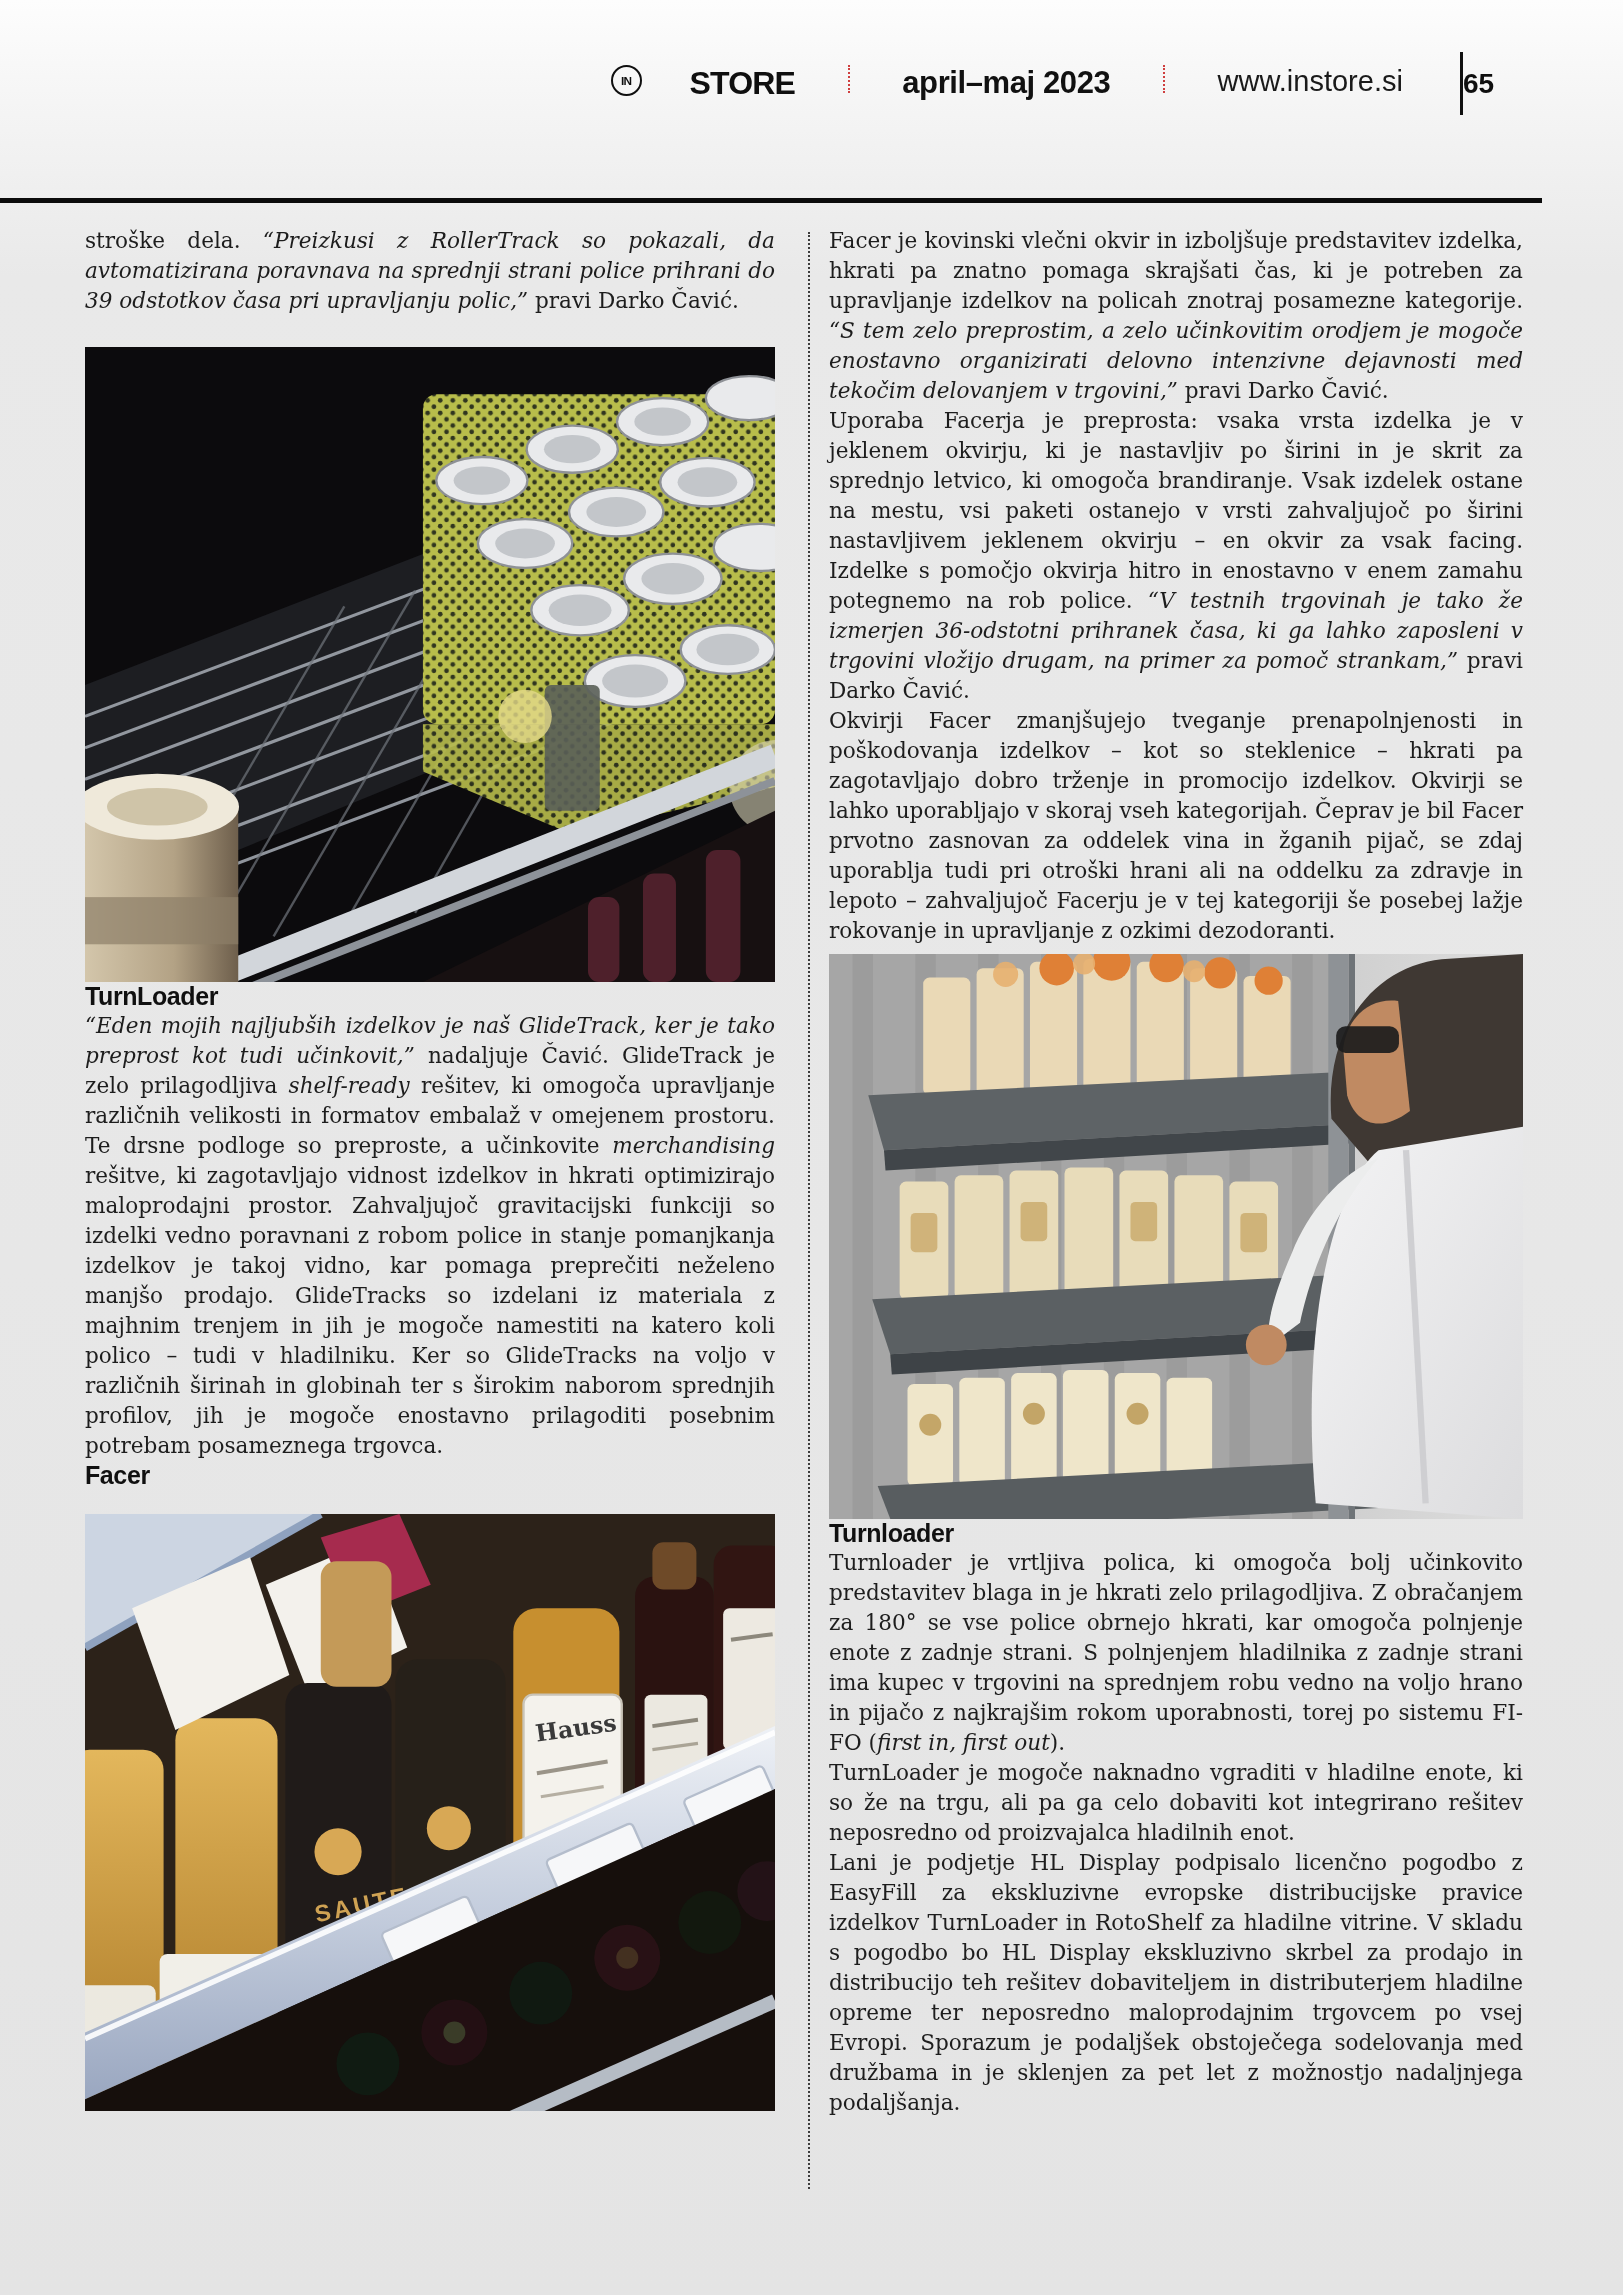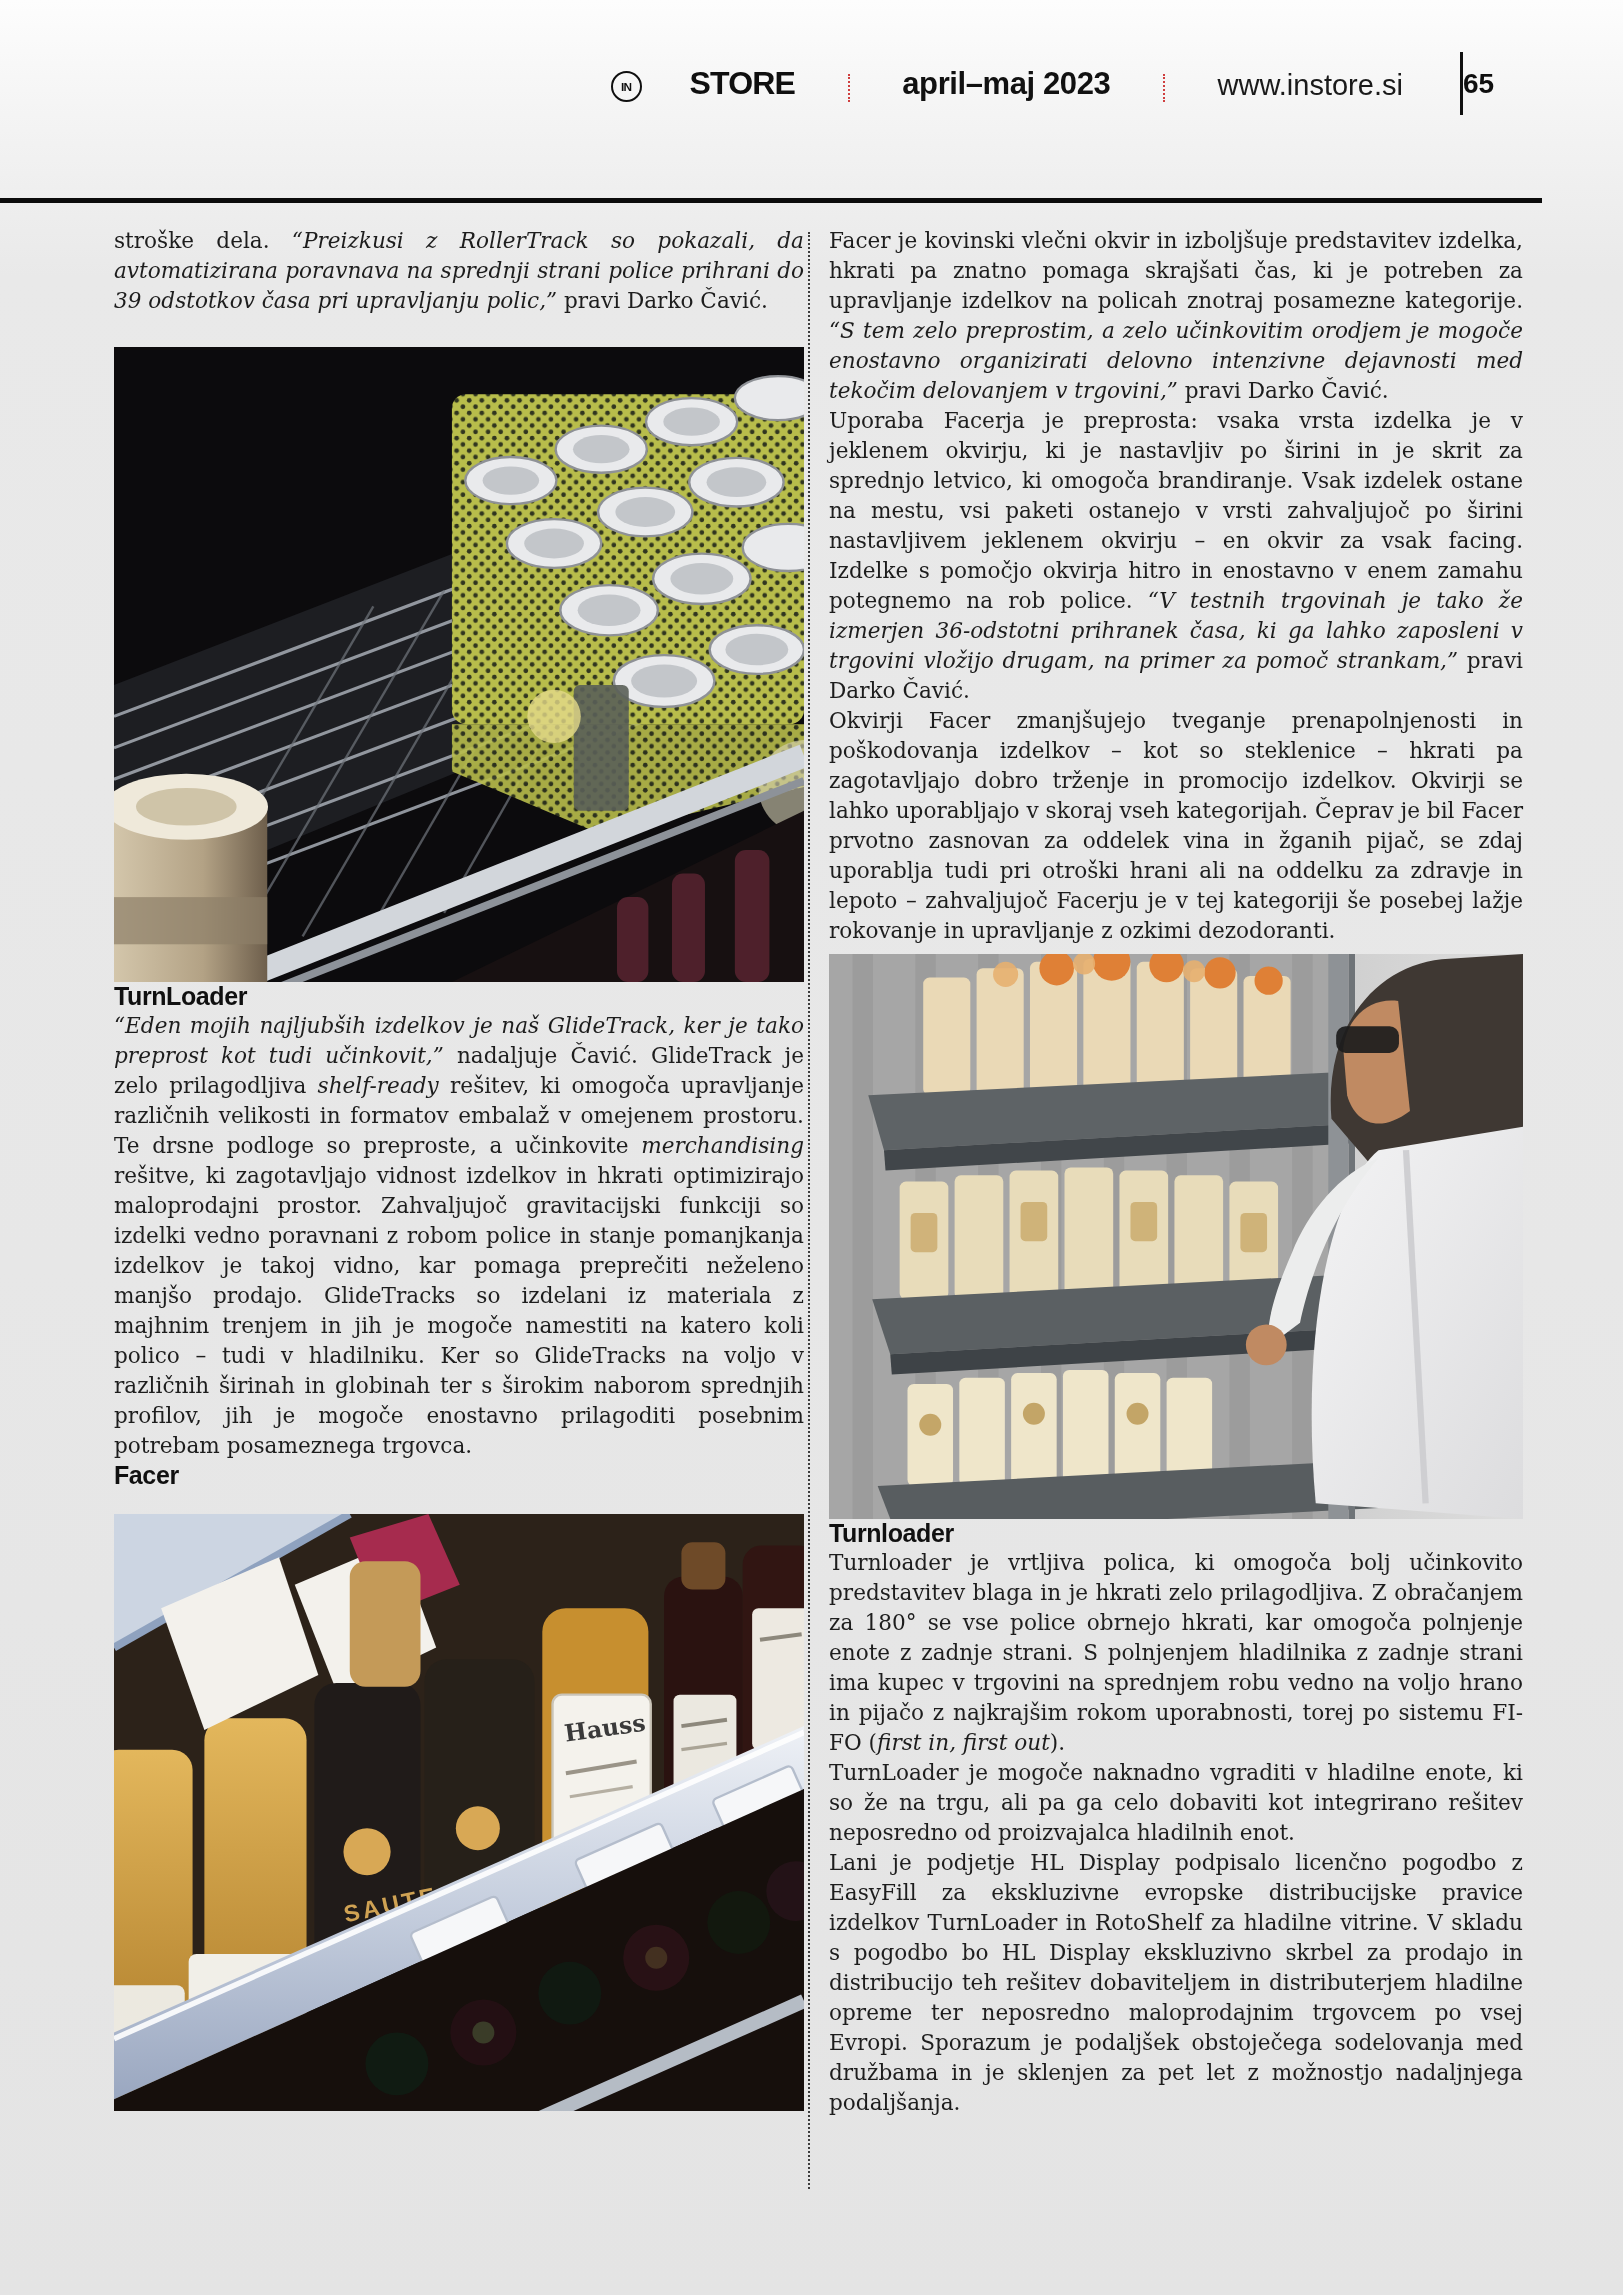--- a/index.html
+++ b/index.html
@@ -10,36 +10,36 @@
     font-family:"DejaVu Serif", serif;
     color:#1d1d1d;
     overflow:hidden;
   }
   
   .header{
     position:absolute;top:52px;left:0;width:1542px;height:63px;
     display:flex;justify-content:flex-end;align-items:center;
     font-family:"Liberation Sans", sans-serif;
   }
-  .brand{display:flex;align-items:flex-end;gap:40px;}
+  .brand{display:flex;align-items:flex-start;gap:40px;}
   .logo-circle{
     width:27px;height:27px;border:2.7px solid #0f0f0f;border-radius:50%;
     display:flex;align-items:center;justify-content:center;
     font-weight:bold;font-size:11.8px;letter-spacing:-0.8px;color:#0f0f0f;margin-right:7.9px;
   }
   .brand-store{font-weight:bold;font-size:32px;letter-spacing:-0.8px;color:#0f0f0f;}
   .red-dots{width:0;height:28px;border-left:2.4px dotted #cf3f3f;margin:0 12.6px;}
   .hdr-issue{font-weight:bold;font-size:31px;letter-spacing:-0.4px;color:#111;}
   .hdr-site{font-size:29px;color:#1a1a1a;font-weight:normal;}
   .hdr-bar{width:3.1px;height:63px;background:#101010;margin:0 0 0 57px;}
   .hdr-num{width:79px;text-align:left;font-weight:bold;font-size:28px;color:#0f0f0f;}
   .rule{position:absolute;top:198px;left:0;width:1542px;height:4.7px;background:#0c0c0c;}
   
   .col{position:absolute;top:226px;}
-  .col-left{left:114px;width:690px;}
+  .col-left{left:85px;width:690px;}
   .col-right{left:829px;width:694px;}
   .divider{
     position:absolute;left:808px;top:232px;height:1957px;width:0;
     border-left:2px dotted #3c3c3c;
   }
   p.body{
     font-size:21.6px;line-height:30px;text-align:justify;margin:0;
     color:#1d1d1d;
   }
   .it{font-style:italic;}

